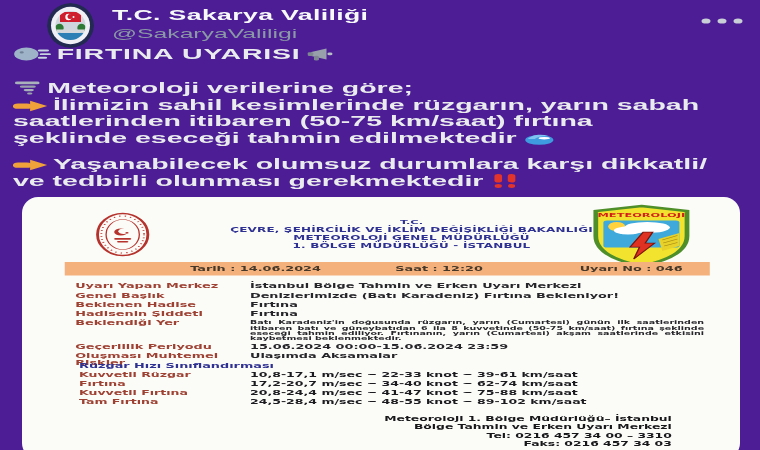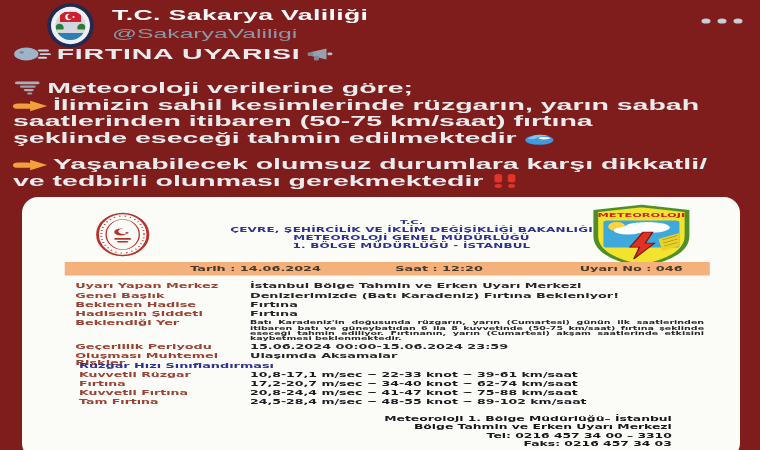--- a/index.html
+++ b/index.html
@@ -1,17 +1,17 @@
 <!DOCTYPE html>
 <html><head>
 <meta charset="utf-8">
 <style>
   html,body{margin:0;padding:0;background:#000;width:760px;height:450px;overflow:hidden;
     font-family:"Liberation Sans",sans-serif;}
-  .stage{position:absolute;left:0;top:0;width:760px;height:450px;background:#7f1d1d;}
+  .stage{position:absolute;left:0;top:0;width:760px;height:450px;background:#4c1d95;}
 
   
   .avatar{position:absolute;left:47px;top:3px;width:47px;height:45px;border-radius:50%;}
   .who{position:absolute;left:112px;top:6px;width:360px;transform:scaleX(1.9);transform-origin:0 0;}
   .name{font-size:14px;font-weight:bold;color:#f7f9f9;letter-spacing:.2px;line-height:19px;white-space:nowrap;}
   .handle{font-size:13px;color:#8b98a5;line-height:17px;white-space:nowrap;}
   .more{position:absolute;left:700px;top:16px;width:44px;height:10px;cursor:pointer;}
 
   
   .twt{position:absolute;left:13px;width:385px;transform:scaleX(1.9);transform-origin:0 0;

